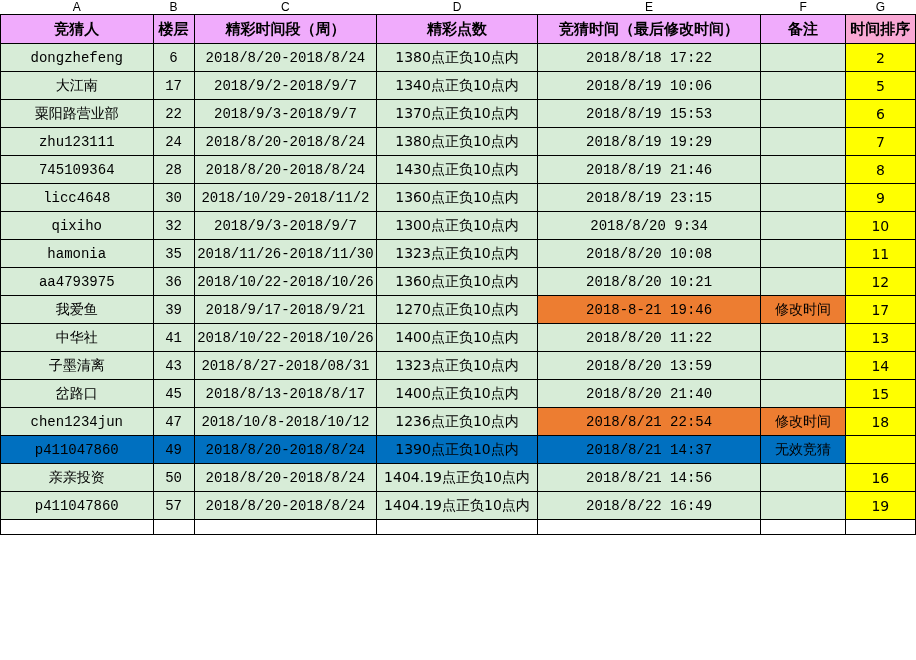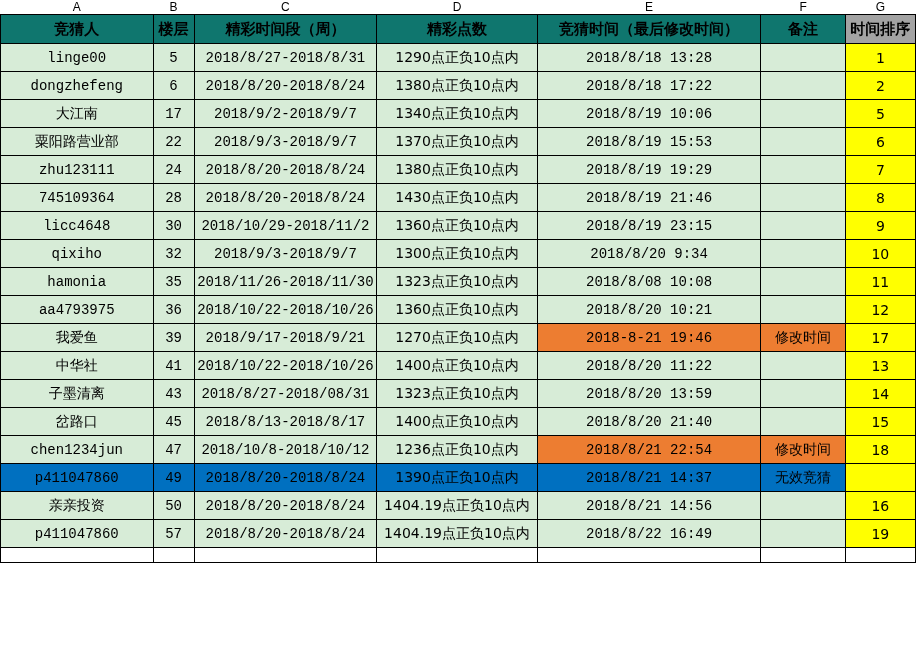--- a/index.html
+++ b/index.html
@@ -27,28 +27,28 @@
   .colhead td{
     border:none;
     background:#ffffff;
     color:#000000;
     font-size:12px;
     height:14px;
     line-height:14px;
     font-family:"Liberation Sans", sans-serif;
   }
   .hdr td{
-    background:#0f766e;
+    background:#f0abfc;
     font-weight:bold;
     font-size:15px;
     height:28px;
     font-family:"DejaVu Sans", sans-serif;
   }
   .hdr td.rank{
-    background:#a3a3a3;
+    background:#f9a8d4;
     margin-top:13px;
   }
   tbody tr td{
     height:27px;
     font-size:14px;
     background:#d7ecd7;
     font-family:"DejaVu Sans", sans-serif;
   }
   tbody tr td.mono{
     font-family:"Liberation Mono", monospace;
@@ -108,29 +108,20 @@
       <td>楼层</td>
       <td>精彩时间段（周）</td>
       <td>精彩点数</td>
       <td>竞猜时间（最后修改时间）</td>
       <td>备注</td>
       <td class="rank">时间排序</td>
     </tr>
   </thead>
   <tbody id="tbody">
       <tr>
-        <td class="mono">linge00</td>
-        <td class="mono">5</td>
-        <td class="mono">2018/8/27-2018/8/31</td>
-        <td>1290点正负10点内</td>
-        <td class="mono">2018/8/18 13:28</td>
-        <td></td>
-        <td class="rank">1</td>
-      </tr>
-      <tr>
         <td class="mono">dongzhefeng</td>
         <td class="mono">6</td>
         <td class="mono">2018/8/20-2018/8/24</td>
         <td>1380点正负10点内</td>
         <td class="mono">2018/8/18 17:22</td>
         <td></td>
         <td class="rank">2</td>
       </tr>
       <tr>
         <td class="mono">大江南</td>
@@ -184,21 +175,21 @@
         <td>1300点正负10点内</td>
         <td class="mono">2018/8/20  9:34</td>
         <td></td>
         <td class="rank">10</td>
       </tr>
       <tr>
         <td class="mono">hamonia</td>
         <td class="mono">35</td>
         <td class="mono">2018/11/26-2018/11/30</td>
         <td>1323点正负10点内</td>
-        <td class="mono">2018/8/08 10:08</td>
+        <td class="mono">2018/8/20 10:08</td>
         <td></td>
         <td class="rank">11</td>
       </tr>
       <tr>
         <td class="mono">aa4793975</td>
         <td class="mono">36</td>
         <td class="mono">2018/10/22-2018/10/26</td>
         <td>1360点正负10点内</td>
         <td class="mono">2018/8/20 10:21</td>
         <td></td>

